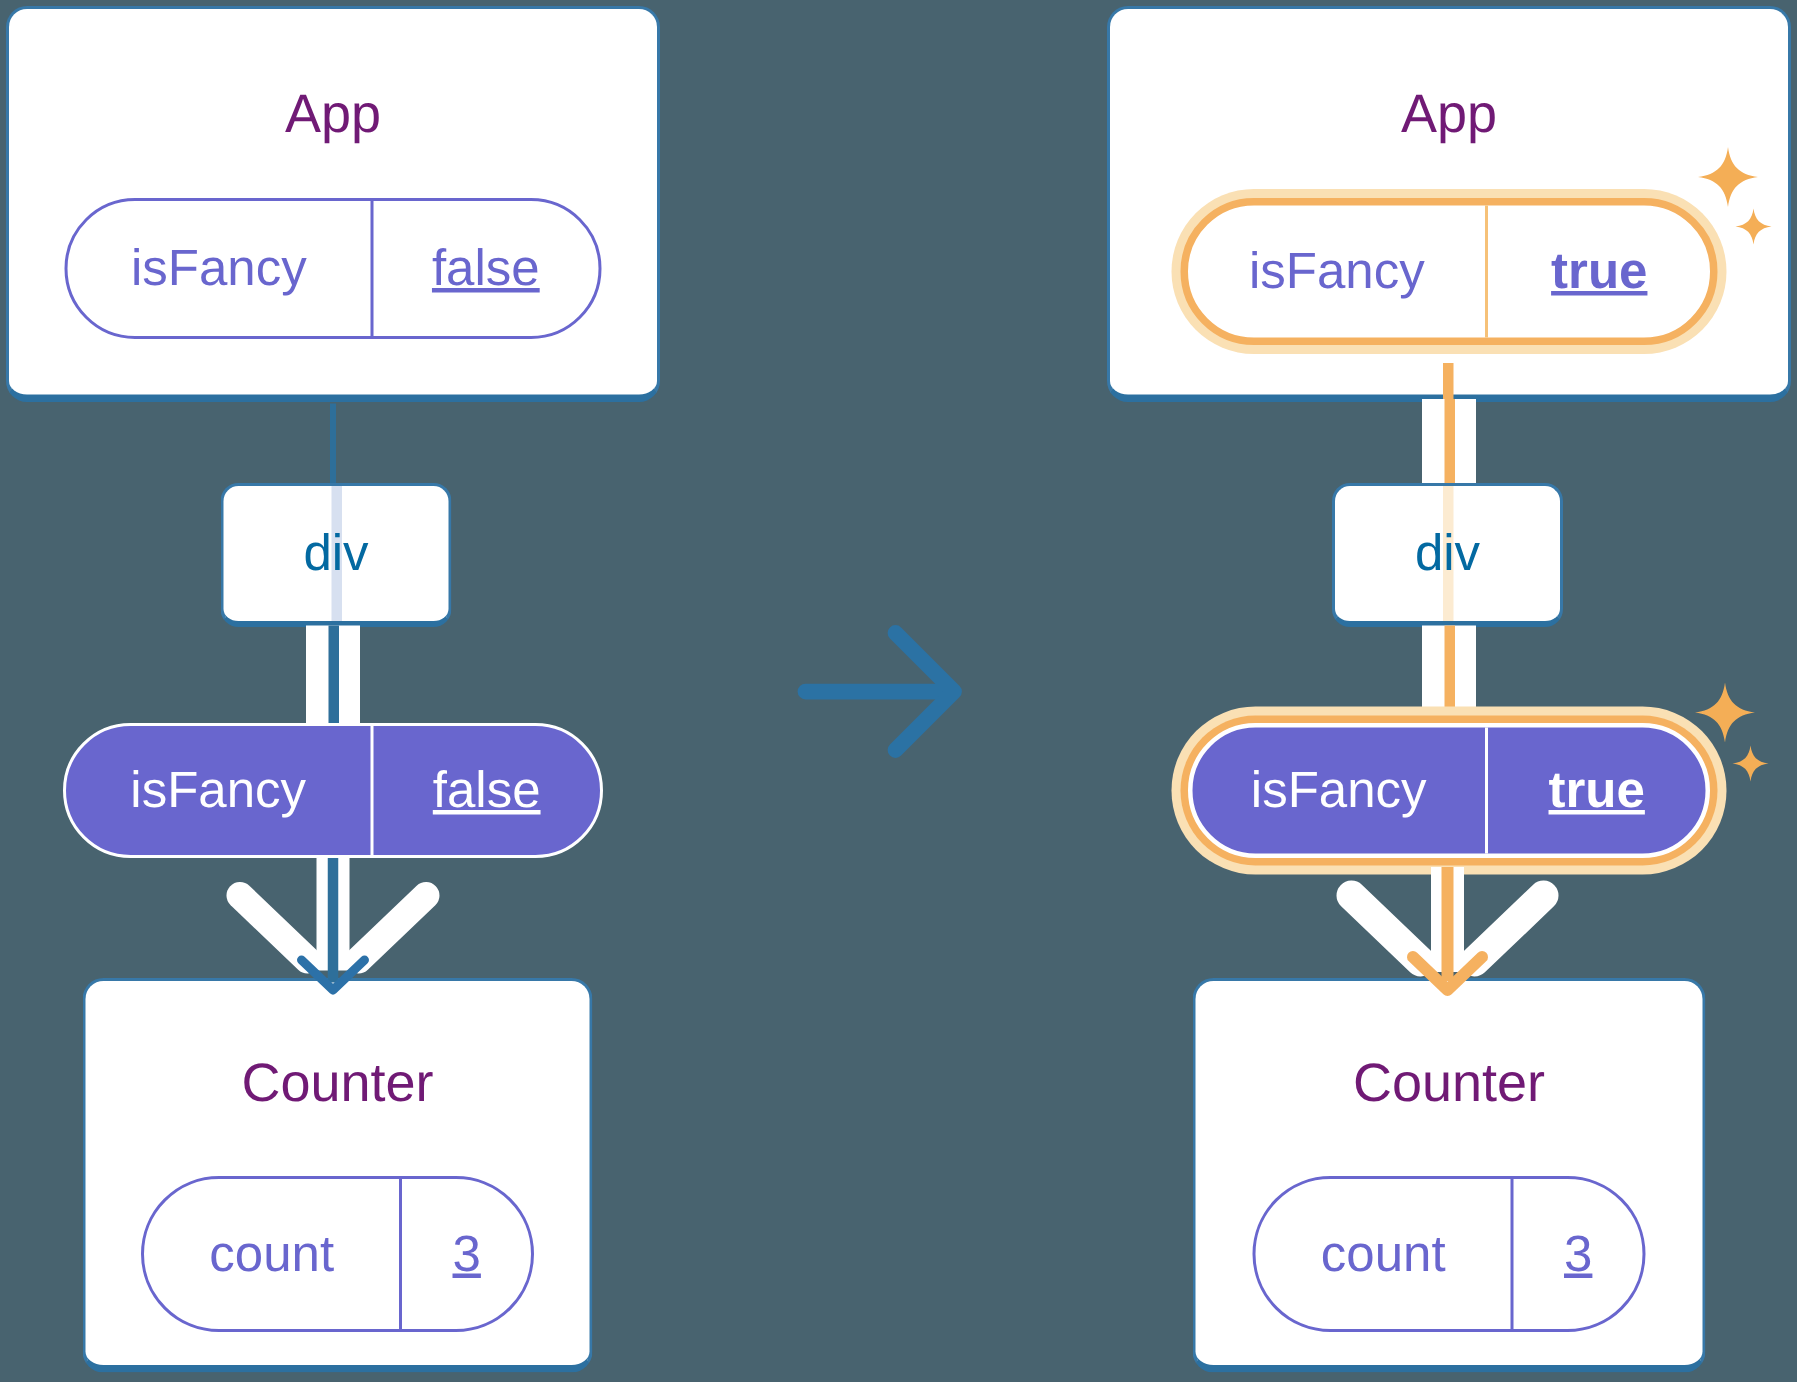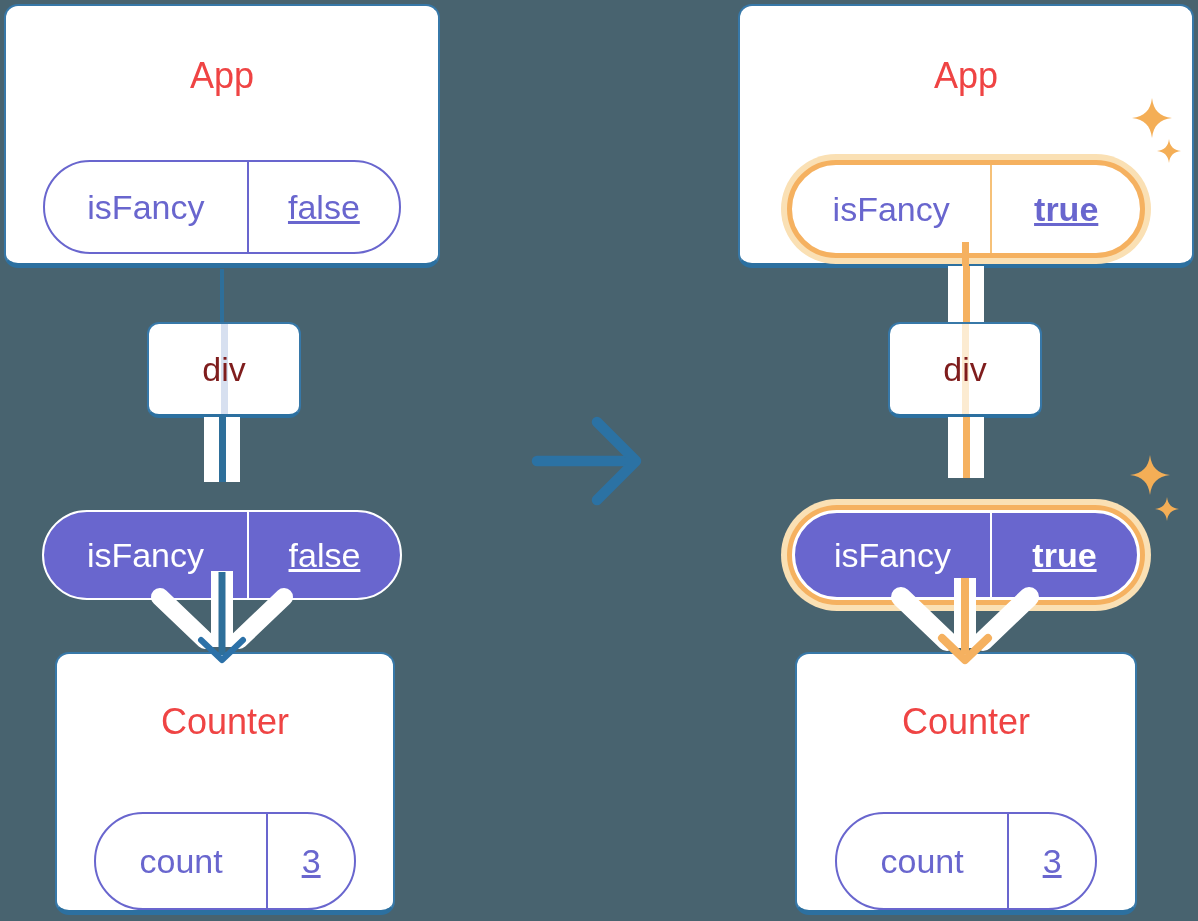--- a/index.html
+++ b/index.html
@@ -16,50 +16,49 @@
   .card{
     position:absolute;
     background:#FFFFFF;
     border:2px solid #3778A8;
     border-bottom:5px solid #2C70A0;
     border-radius:14px;
     box-sizing:border-box;
     display:flex;flex-direction:column;align-items:center;
   }
   .card-title{
-    color:#ef4444;
+    color:#701a75;
     font-size:36px;
     font-weight:500;
     line-height:40px;
   }
   .app-card{padding-top:50px;}
   .app-card .card-title{margin-bottom:36px;}
   .counter-card{padding-top:48px;}
   .counter-card .card-title{margin-bottom:42px;}
   .div-card{
     border-radius:12px;
     border-bottom-width:4px;
     justify-content:center;
     position:absolute;
   }
   .div-label{
-    color:#7f1d1d;font-size:34px;font-weight:500;
+    color:#0369a1;font-size:34px;font-weight:500;
     position:relative;z-index:2;
   }
   .pass-through{
     position:absolute;top:0;bottom:0;left:50%;
     width:7px;margin-left:-3.5px;z-index:1;
   }
 
   
   .pill{
     display:flex;align-items:stretch;
     box-sizing:border-box;
     border-radius:52px;
-    margin-top:28px;
   }
   .pill .cell{
     display:flex;align-items:center;justify-content:center;
     font-size:34px;
   }
   .cell-name{flex:0 0 57%;}
   .cell-value{flex:1 1 auto;text-decoration:underline;}
   .pill-outline{
     border:2px solid #6966CE;
     background:#FFFFFF;

